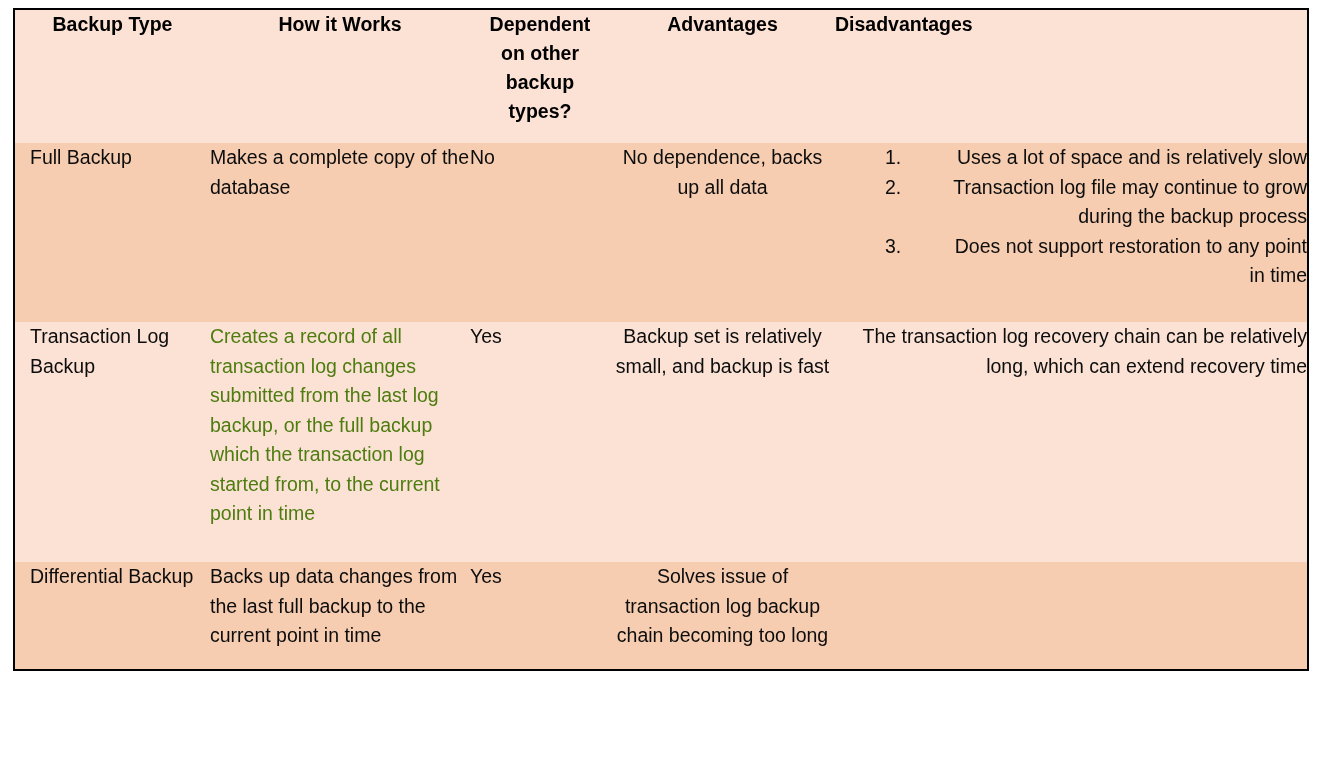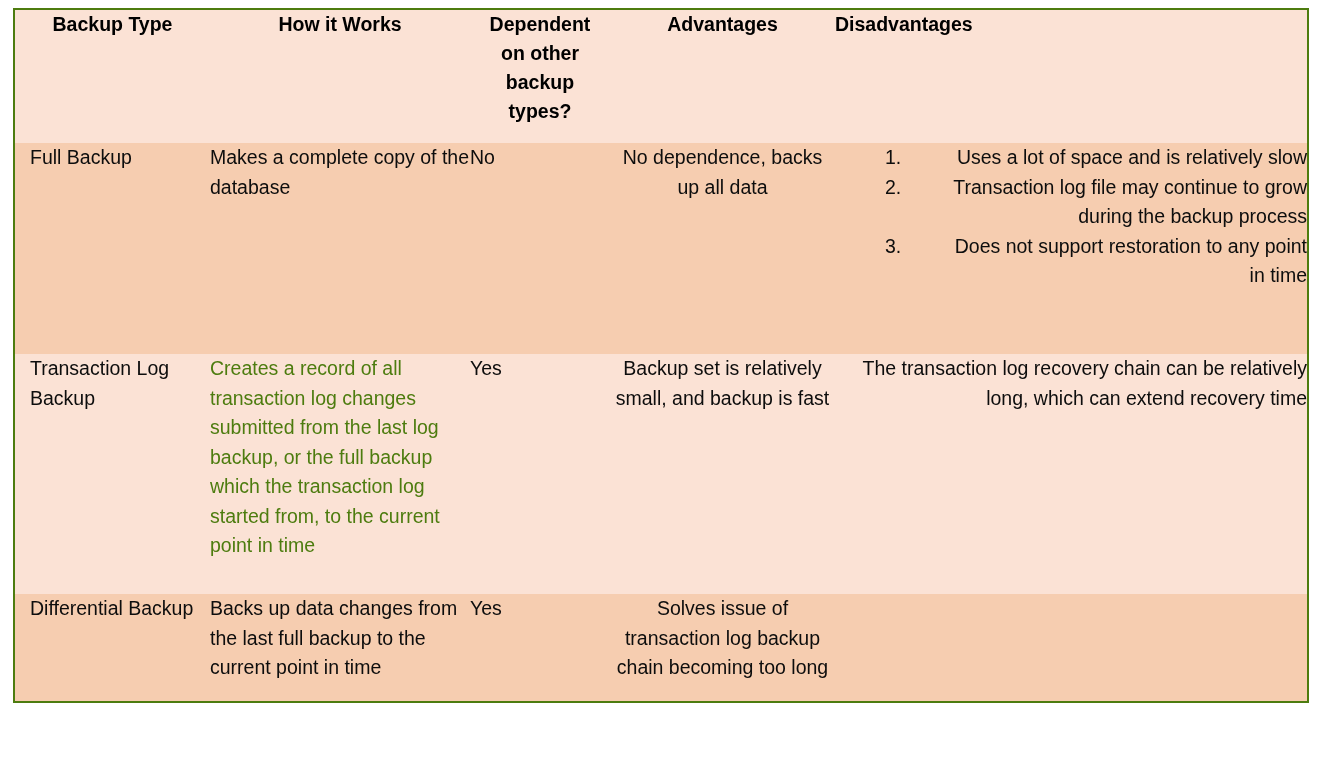--- a/index.html
+++ b/index.html
@@ -21,21 +21,21 @@
     background: #ffffff;
   }
 
   .backup-table {
     position: absolute;
     left: 13px;
     top: 8px;
     width: 1294px;
     border-collapse: collapse;
     table-layout: fixed;
-    border: 2px solid #4d7c0f;
+    border: 2px solid #000000;
   }
 
   .backup-table td,
   .backup-table th {
     vertical-align: top;
     padding: 0;
     border: none;
   }
 
   
@@ -71,21 +71,21 @@
   }
   .cell.indent-left { padding-left: 15px; }
   .cell.gray-text { color: #4d7c0f; }
 
   .cell-how   { padding-left: 10px; padding-right: 16px; }
   .cell-dep   { padding-left: 9px; }
   .cell-adv   { padding-left: 13px; padding-right: 14px; text-align: center; }
   .cell-dis   { padding-left: 15px; padding-right: 10px; text-align: right; }
 
   
-  .r1 .cell { height: 211px; }
+  .r1 .cell { height: 179px; }
   .r2 .cell { height: 240px; }
   .r3 .cell { height: 107px; }
 
   
   ol.dis-list {
     margin: 0;
     padding: 0;
     list-style: none;
     counter-reset: dis;
   }

